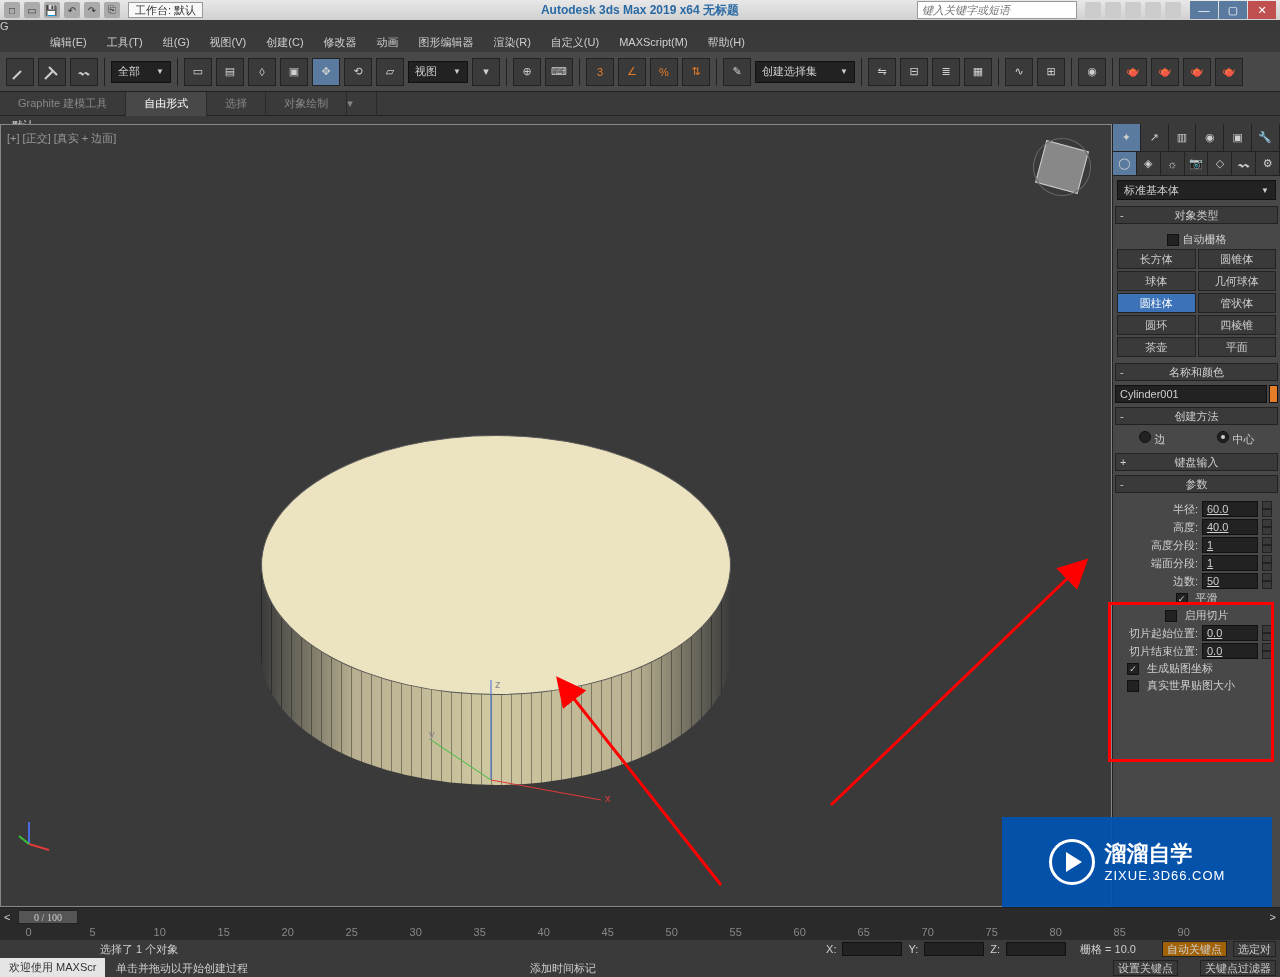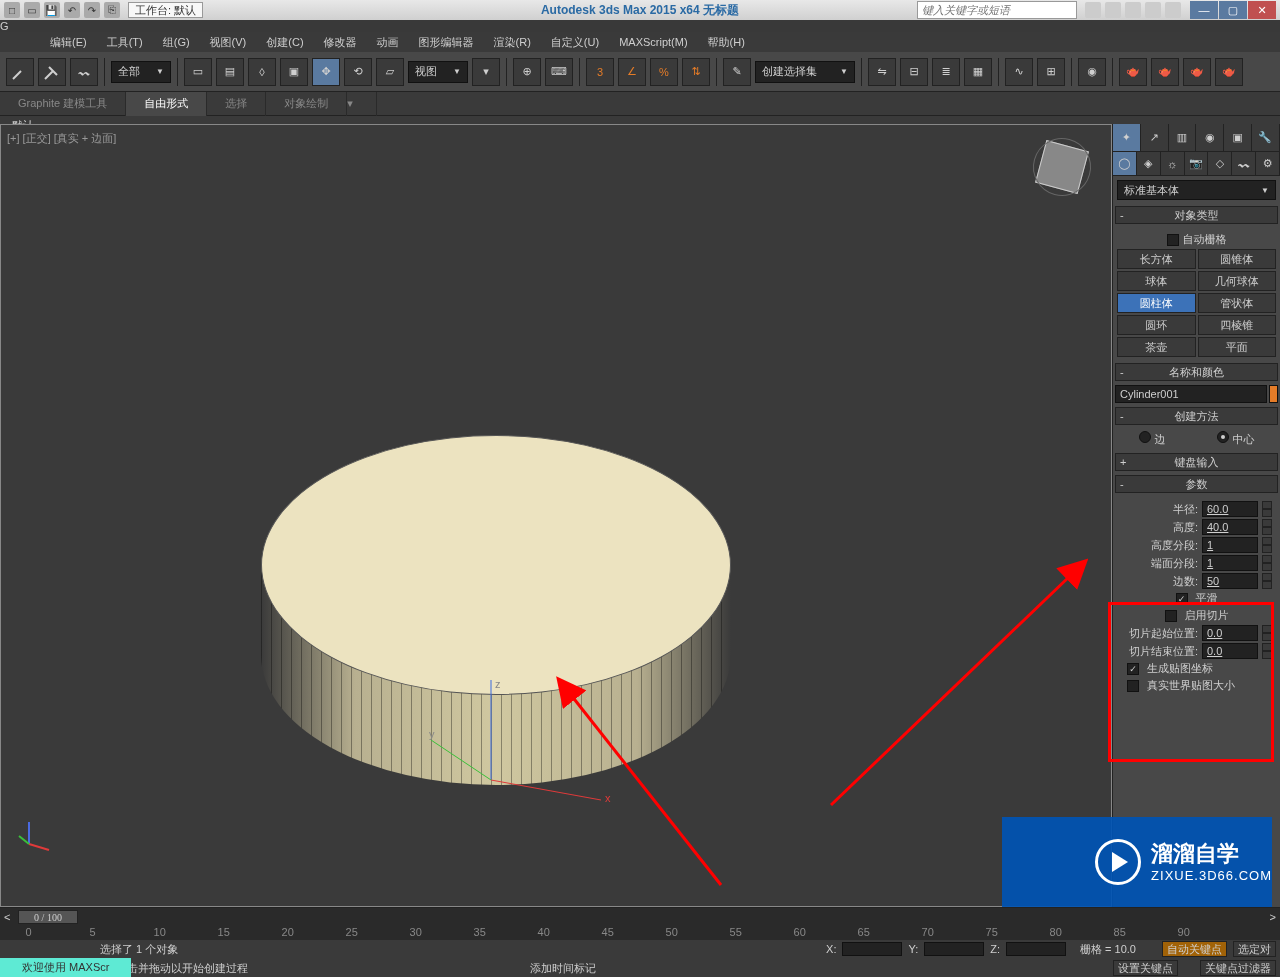--- a/index.html
+++ b/index.html
@@ -87,24 +87,24 @@
 
 
 .timeline-area { position: absolute; left: 0; right: 0; bottom: 0; height: 70px; background: #3a3a3a; border-top: 1px solid #222; }
 .time-slider { height: 18px; background: #2a2a2a; display: flex; align-items: center; padding: 0 4px; }
 .time-slider .handle { height: 14px; width: 60px; background: #555; border: 1px solid #222; display: flex; align-items: center; justify-content: center; font-size: 10px; font-family: Liberation Serif, serif; }
 .time-ruler { height: 14px; background: #2a2a2a; position: relative; font-size: 9px; color: #888; }
 .time-ruler .tick { position: absolute; top: 0; }
 .status-row { height: 18px; display: flex; align-items: center; padding: 0 4px; gap: 6px; background: #3a3a3a; }
 .status-row .readout { background: #222; border:1px solid #111; padding: 0 4px; min-width: 60px; height: 14px; display: flex; align-items: center; }
 .bottom-row { height: 20px; display: flex; align-items: center; padding: 0 4px; gap: 22px; }
-.maxscript-tag { position: absolute; left: 0; bottom: 0; background: #5eead4; color: #333; padding: 2px 22px; font-size: 11px; }
-
-
-.watermark { position: absolute; right: 8px; bottom: 70px; width: 270px; height: 90px; background: rgba(0, 84, 180, 0.92); display: flex; align-items: center; justify-content: flex-end; gap: 10px; z-index: 50; }
+.maxscript-tag { position: absolute; left: 0; bottom: 0; background: #e5e5e5; color: #333; padding: 2px 9px; font-size: 11px; }
+
+
+.watermark { position: absolute; right: 8px; bottom: 70px; width: 270px; height: 90px; background: rgba(0, 84, 180, 0.92); display: flex; align-items: center; justify-content: center; gap: 10px; z-index: 50; }
 .watermark .play { width: 46px; height: 46px; border: 3px solid #fff; border-radius: 50%; display: flex; align-items: center; justify-content: center; }
 .watermark .play::after { content:""; border-left: 16px solid #fff; border-top: 10px solid transparent; border-bottom: 10px solid transparent; margin-left: 4px; }
 .watermark .txt { color: #fff; font-size: 22px; font-weight: bold; line-height: 1.2; }
 .watermark .url { color: #fff; font-size: 13px; letter-spacing: 1px; }
 
 
 svg { overflow: visible; }
 </style>
 </head>
 <body>
@@ -112,21 +112,21 @@
 <div class="titlebar">
   <div class="qat">
     <div class="icon">□</div>
     <div class="icon">▭</div>
     <div class="icon">💾</div>
     <div class="icon">↶</div>
     <div class="icon">↷</div>
     <div class="icon">⎘</div>
   </div>
   <div class="worktag">工作台: 默认</div>
-  <div class="apptitle">Autodesk 3ds Max  2015 x64     无标题</div>
+  <div class="apptitle">Autodesk 3ds Max  2019 x64     无标题</div>
   <input class="searchbox" placeholder="键入关键字或短语" style="">
   <div class="helpicons">
     <div class="icon"></div>
     <div class="icon"></div>
     <div class="icon"></div>
     <div class="icon"></div>
     <div class="icon"></div>
   </div>
   <div class="wincontrols">
     <div>—</div>

